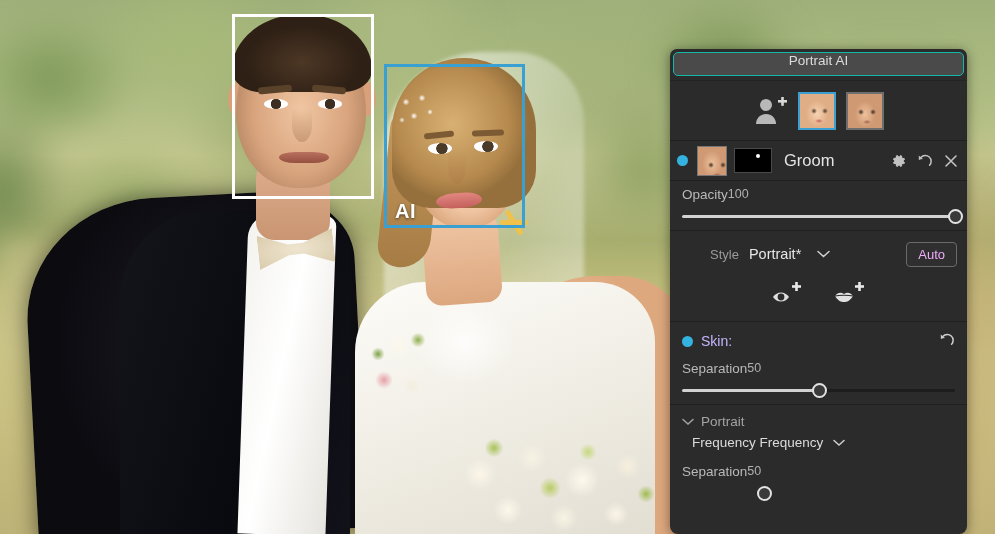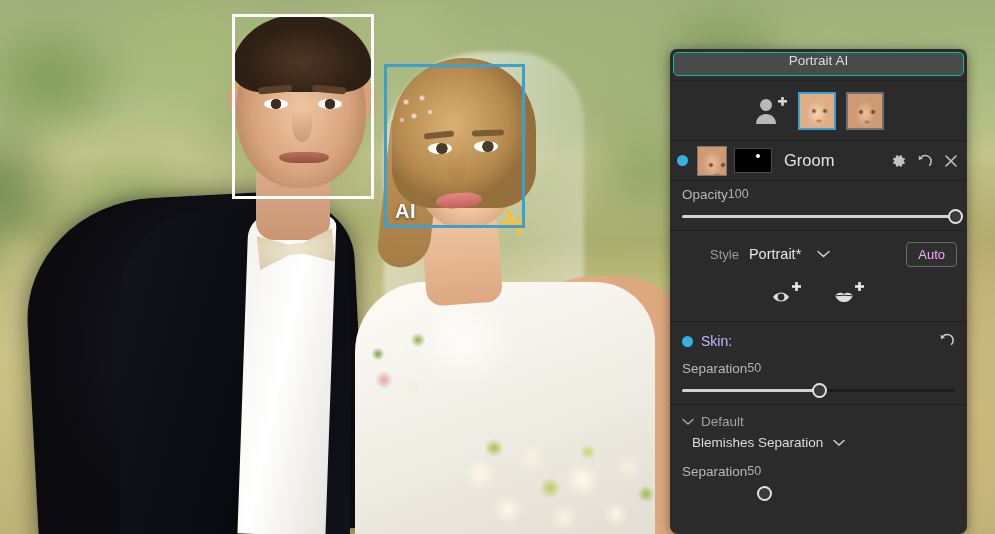--- a/index.html
+++ b/index.html
@@ -523,25 +523,25 @@
     </div>
 
     <div class="divider"></div>
 
     <div class="details-row">
       <span>
         <svg width="12" height="8" viewBox="0 0 12 8">
             <path d="M1 1.5L6 6 11 1.5" fill="none" stroke="#a3a3a3" stroke-width="1.5" stroke-linecap="round"></path>
           </svg>
       </span>
-      <span class="details-lbl">Default</span>
+      <span class="details-lbl">Portrait</span>
     </div>
 
     <div class="freq-row">
-      <span class="freq-val">Blemishes Separation</span>
+      <span class="freq-val">Frequency Frequency</span>
       <span style="margin-left:6px;">
         <svg width="12" height="8" viewBox="0 0 12 8">
             <path d="M1 1.5L6 6 11 1.5" fill="none" stroke="#cfcfcf" stroke-width="1.5" stroke-linecap="round"></path>
           </svg>
       </span>
     </div>
 
     <div class="sec" style="margin-top:4px;">
       <div class="row-lbl">
         <span>Separation</span>

